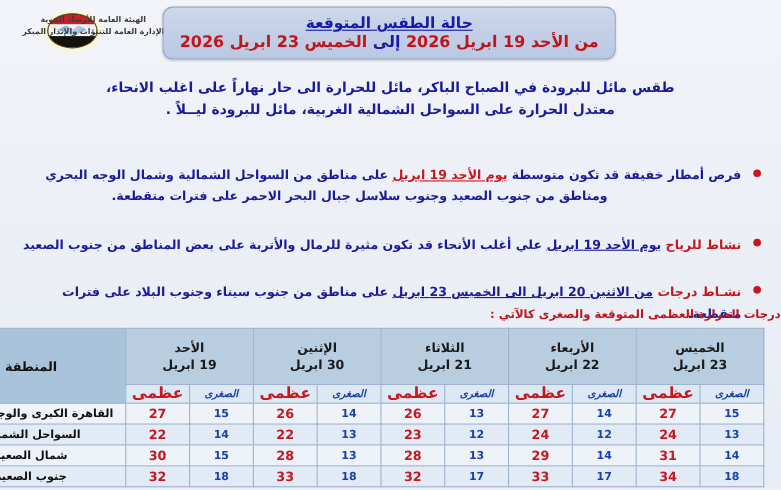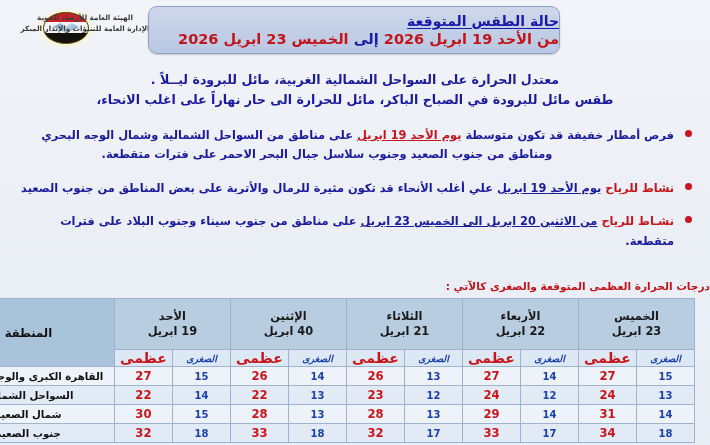--- a/index.html
+++ b/index.html
@@ -38,21 +38,21 @@
   .org{
     position:absolute;top:12px;left:10px;width:150px;text-align:center;
     color:#3b3b3b;font-size:7.2px;line-height:1.55;font-weight:bold;
   }
 
   .title-box{
     position:absolute;top:6px;right:150px;width:410px;height:46px;
     background:linear-gradient(180deg,#cfd8ea 0%,#c3cfe6 50%,#bac8e2 100%);
     border:1px solid #8ea2c6;border-radius:9px;
     box-shadow:0 1px 2px rgba(0,0,0,.18);
-    display:flex;flex-direction:column;justify-content:center;
+    display:flex;flex-direction:column;align-items:center;justify-content:center;
   }
   .title-main{
     color:#1a1aa8;font-size:14px;font-weight:bold;
     text-decoration:underline;text-underline-offset:2px;margin-bottom:2px;
   }
   .title-sub{font-size:14.5px;font-weight:bold;color:#c0151a;}
   .title-sub .b{color:#1a1aa8;}
 
   
   .intro{
@@ -60,21 +60,21 @@
     color:#1a1a9c;font-size:12.6px;font-weight:bold;line-height:1.62;
   }
 
   .bullets{position:absolute;top:126px;right:14px;left:14px;}
   .bullet{position:relative;margin-bottom:14px;padding-right:22px;
           font-size:11.4px;font-weight:bold;line-height:1.7;color:#1a1a9c;}
   .bullet .dot{
     position:absolute;right:4px;top:4px;width:7px;height:7px;
     background:#c8161d;border-radius:50%;
   }
-  .bullet .l1{display:block;}
+  .bullet .l1{display:block;margin-top:24px;}
   .bullet .l2{display:block;text-align:center;padding-right:34px;}
   .r{color:#c8161d;}
   .u{text-decoration:underline;}
 
   
   .tbl-caption{
     position:absolute;top:280px;left:0;right:0;text-align:right;
     color:#c0151a;font-size:10.6px;font-weight:bold;
   }
   table.wx{
@@ -130,22 +130,22 @@
       <div class="title-main">حالة الطقس المتوقعة</div>
       <div class="title-sub">
         <span>من الأحد 19 ابريل 2026</span>
         <span class="b">إلى</span>
         <span>الخميس 23 ابريل 2026</span>
       </div>
     </div>
   </div>
 
   <div class="intro">
+    <div>طقس مائل للبرودة في الصباح الباكر، مائل للحرارة الى حار نهاراً على اغلب الانحاء،</div>
     <div>معتدل الحرارة على السواحل الشمالية الغربية، مائل للبرودة ليــلاً .</div>
-    <div>طقس مائل للبرودة في الصباح الباكر، مائل للحرارة الى حار نهاراً على اغلب الانحاء،</div>
   </div>
 
   <div class="bullets">
 
     <div class="bullet">
       <span class="dot"></span>
       <span class="l1">
         <span>فرص أمطار خفيفة قد تكون متوسطة</span>
         <span class="r u">يوم الأحد 19 ابريل</span>
         <span>على مناطق من السواحل الشمالية وشمال الوجه البحري</span>
@@ -158,21 +158,21 @@
       <span class="l1">
         <span class="r">نشاط للرياح</span>
         <span class="u">يوم الأحد 19 ابريل</span>
         <span>علي أغلب الأنحاء قد تكون مثيرة للرمال والأتربة على بعض المناطق من جنوب الصعيد</span>
       </span>
     </div>
 
     <div class="bullet">
       <span class="dot"></span>
       <span class="l1">
-        <span class="r">نشـاط للرياح</span>
+        <span class="r">نشـاط درجات</span>
         <span class="u">من الاثنين 20 ابريل الى الخميس  23 ابريل</span>
         <span>على مناطق من جنوب سيناء وجنوب البلاد على فترات متقطعة.</span>
       </span>
     </div>
   </div>
 
   <div class="tbl-caption">درجات الحرارة العظمى المتوقعة والصغرى كالآتي :</div>
 
   <table class="wx">
     <colgroup>
@@ -197,21 +197,21 @@
         <th class="dayhead" colspan="2">
           <div>الأربعاء</div>
           <div>22 ابريل</div>
         </th>
         <th class="dayhead" colspan="2">
           <div>الثلاثاء</div>
           <div>21 ابريل</div>
         </th>
         <th class="dayhead" colspan="2">
           <div>الإثنين</div>
-          <div>40 ابريل</div>
+          <div>30 ابريل</div>
         </th>
         <th class="dayhead" colspan="2">
           <div>الأحد</div>
           <div>19 ابريل</div>
         </th>
         <th class="reg-head" rowspan="2">المنطقة</th>
       </tr>
       <tr>
         <th class="sub-min">الصغرى</th>
         <th class="sub-max">عظمى</th>

